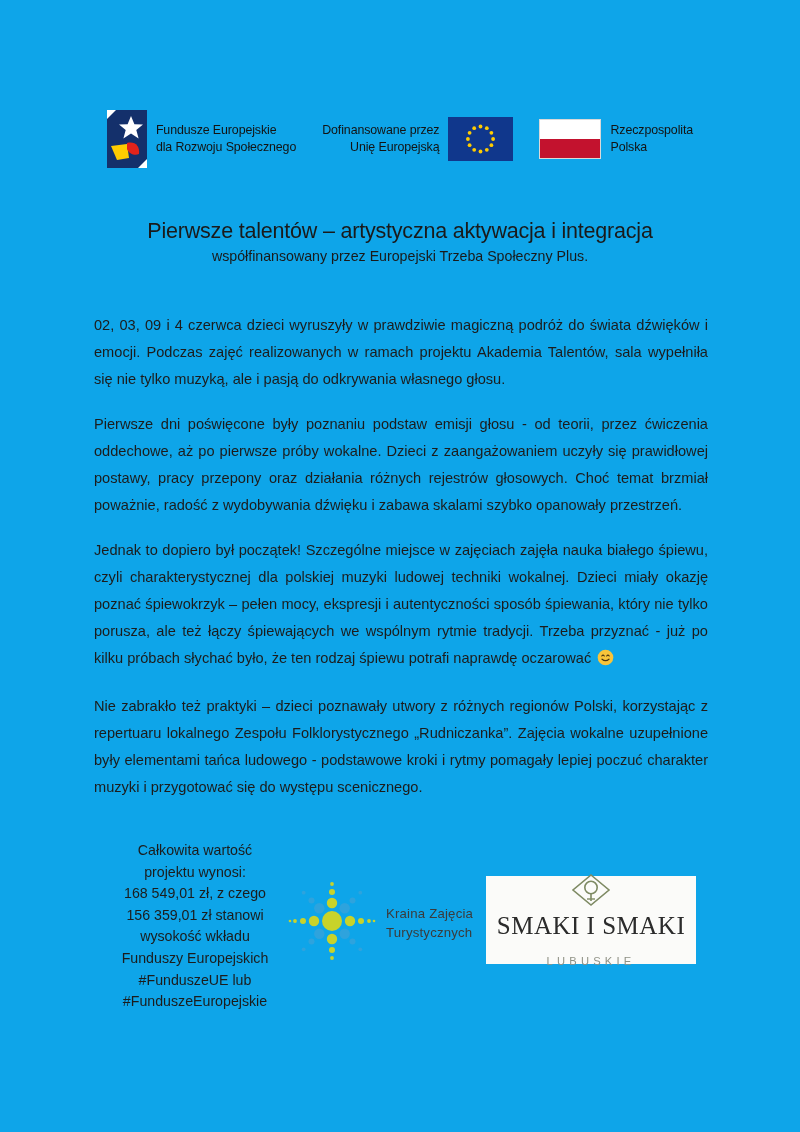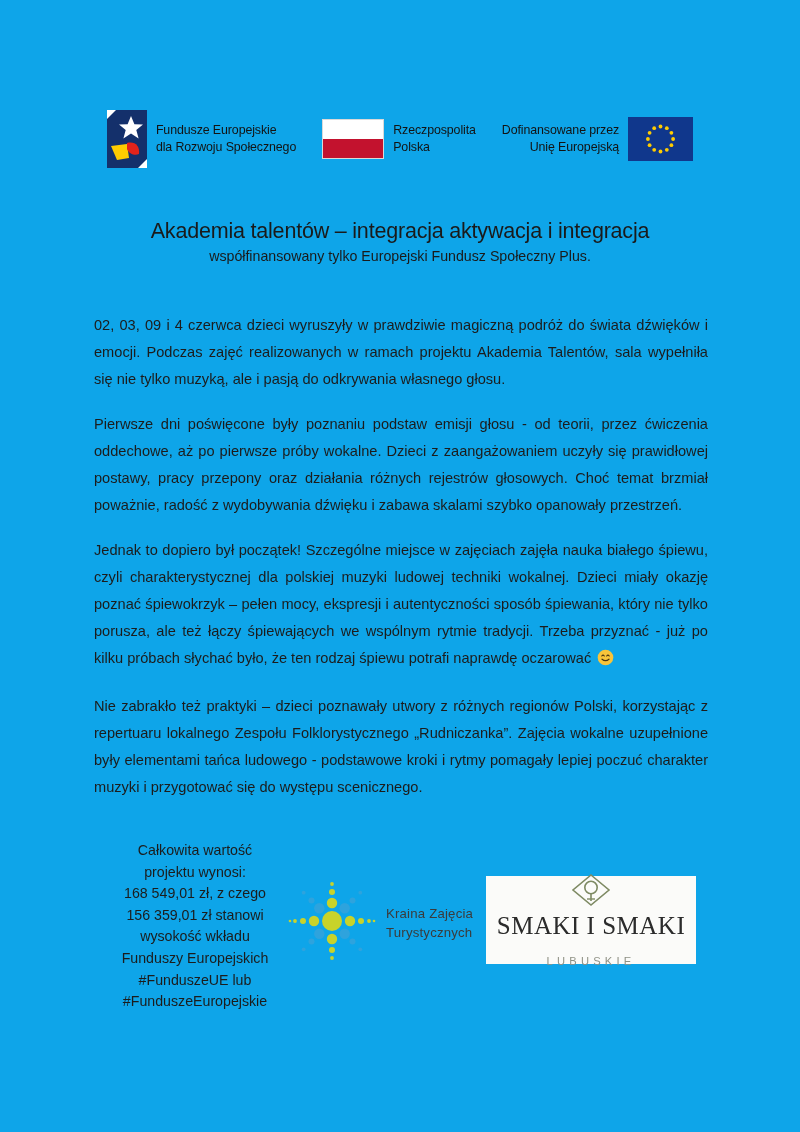--- a/index.html
+++ b/index.html
@@ -211,29 +211,20 @@
         <svg width="40" height="58" viewBox="0 0 40 58" xmlns="http://www.w3.org/2000/svg" aria-hidden="true">
           <polygon points="10,50 4,36 20,34 22,48" fill="#ffcc00"></polygon>
           <path d="M20,33 C28,31 33,36 32,44 C28,46 22,44 20,39 Z" fill="#e2231a"></path>
           <polygon points="24,6 27.4,14.2 36,14.6 29.3,20 31.6,28.4 24,23.6 16.4,28.4 18.7,20 12,14.6 20.6,14.2" fill="#ffffff"></polygon>
         </svg>
         <span class="notch-tl"></span>
         <span class="notch-br"></span>
       </div>
       <div class="logo-caption">Fundusze Europejskie
 dla Rozwoju Społecznego</div>
-    </div>
-
-    <div class="logo-block">
-      <div class="pl-flag">
-        <div class="white"></div>
-        <div class="red"></div>
-      </div>
-      <div class="logo-caption">Rzeczpospolita
-Polska</div>
     </div>
 
     <div class="logo-block">
       <div class="logo-caption" style="text-align:right;">Dofinansowane przez
 Unię Europejską</div>
       <div class="eu-flag">
         <svg width="65" height="44" viewBox="0 0 65 44" xmlns="http://www.w3.org/2000/svg" aria-hidden="true">
           <g fill="#ffcc00">
             <circle cx="32.5" cy="9.5" r="1.9"></circle>
             <circle cx="38.8" cy="11.2" r="1.9"></circle>
@@ -245,24 +236,33 @@
             <circle cx="26.2" cy="32.8" r="1.9"></circle>
             <circle cx="21.6" cy="28.2" r="1.9"></circle>
             <circle cx="19.9" cy="22.0" r="1.9"></circle>
             <circle cx="21.6" cy="15.8" r="1.9"></circle>
             <circle cx="26.2" cy="11.2" r="1.9"></circle>
           </g>
         </svg>
       </div>
     </div>
 
+    <div class="logo-block">
+      <div class="pl-flag">
+        <div class="white"></div>
+        <div class="red"></div>
+      </div>
+      <div class="logo-caption">Rzeczpospolita
+Polska</div>
+    </div>
+
   </div>
 
-  <h1 class="doc-title">Akademia talentów – integracja aktywacja i integracja</h1>
-  <div class="doc-subtitle">współfinansowany tylko Europejski Fundusz Społeczny Plus.</div>
+  <h1 class="doc-title">Pierwsze talentów – artystyczna aktywacja i integracja</h1>
+  <div class="doc-subtitle">współfinansowany przez Europejski Trzeba Społeczny Plus.</div>
 
   <div class="body-copy">
     <p class="para">02, 03, 09 i 4 czerwca dzieci wyruszyły w prawdziwie magiczną podróż do świata dźwięków i emocji. Podczas zajęć realizowanych w ramach projektu Akademia Talentów, sala wypełniła się nie tylko muzyką, ale i pasją do odkrywania własnego głosu.</p>
     <p class="para">Pierwsze dni poświęcone były poznaniu podstaw emisji głosu - od teorii, przez ćwiczenia oddechowe, aż po pierwsze próby wokalne. Dzieci z zaangażowaniem uczyły się prawidłowej postawy, pracy przepony oraz działania różnych rejestrów głosowych. Choć temat brzmiał poważnie, radość z wydobywania dźwięku i zabawa skalami szybko opanowały przestrzeń.</p>
     <p class="para"><span>Jednak to dopiero był początek! Szczególne miejsce w zajęciach zajęła nauka białego śpiewu, czyli charakterystycznej dla polskiej muzyki ludowej techniki wokalnej. Dzieci miały okazję poznać śpiewokrzyk – pełen mocy, ekspresji i autentyczności sposób śpiewania, który nie tylko porusza, ale też łączy śpiewających we wspólnym rytmie tradycji. Trzeba przyznać - już po kilku próbach słychać było, że ten rodzaj śpiewu potrafi naprawdę oczarować </span><span class="emoji">
         <svg width="17" height="17" viewBox="0 0 20 20" xmlns="http://www.w3.org/2000/svg" aria-hidden="true">
           <circle cx="10" cy="10" r="9.2" fill="#f8c43a"></circle>
           <path d="M5.6 8.2 q1.5 -1.9 3 0" stroke="#4a3511" stroke-width="1.3" fill="none" stroke-linecap="round"></path>
           <path d="M11.4 8.2 q1.5 -1.9 3 0" stroke="#4a3511" stroke-width="1.3" fill="none" stroke-linecap="round"></path>
           <path d="M5.9 12 q4.1 3.6 8.2 0" stroke="#4a3511" stroke-width="1.4" fill="none" stroke-linecap="round"></path>

